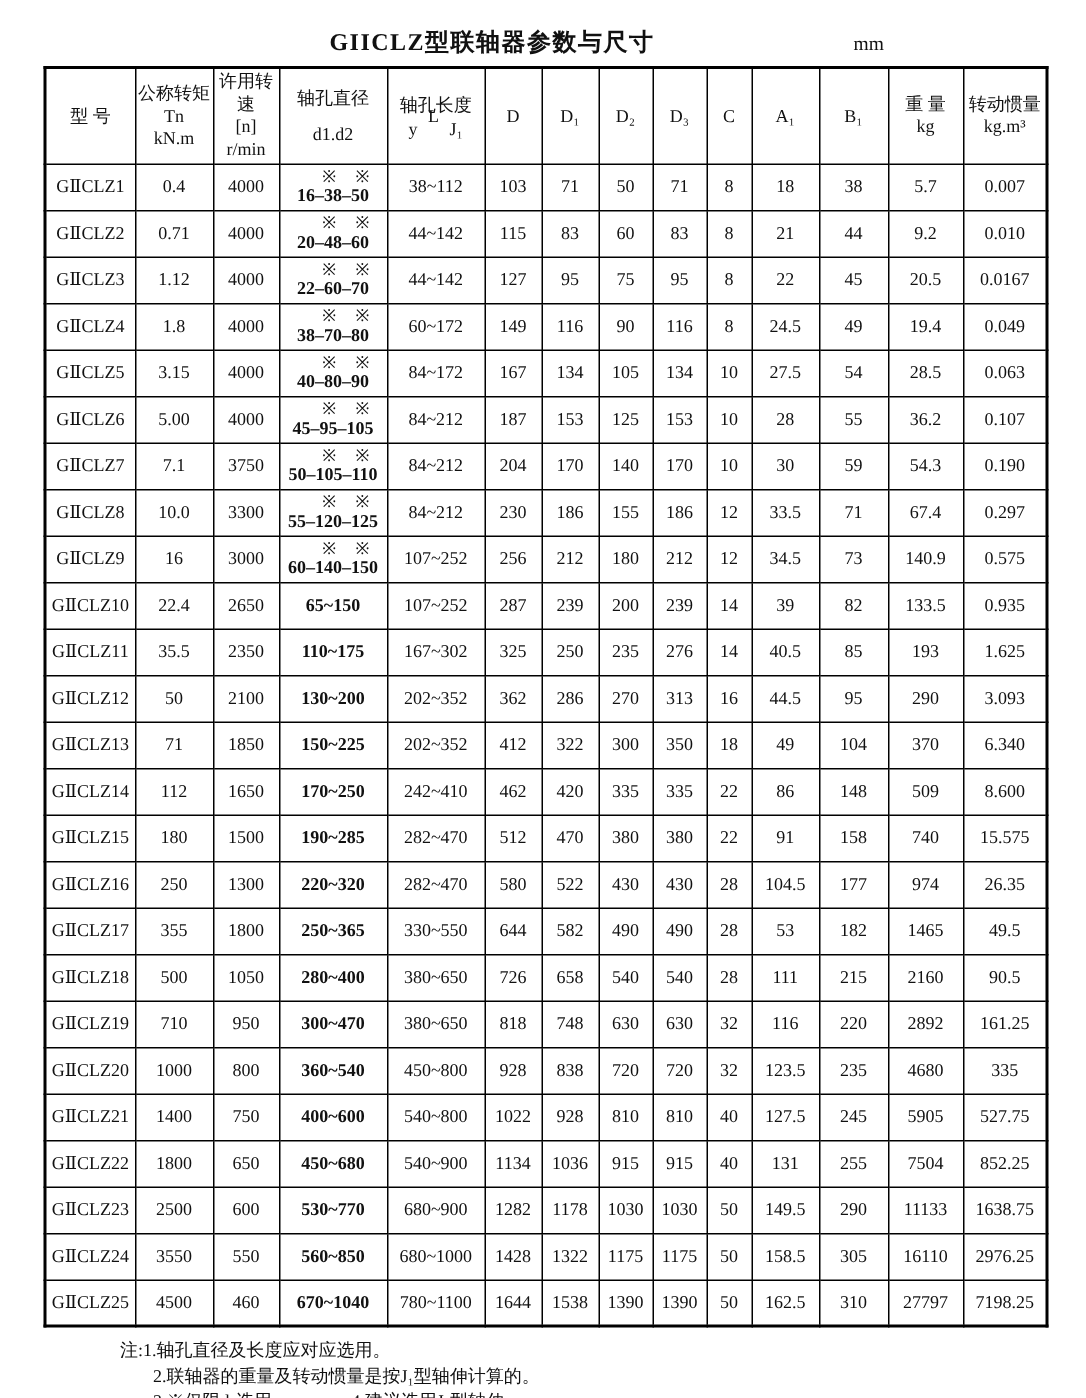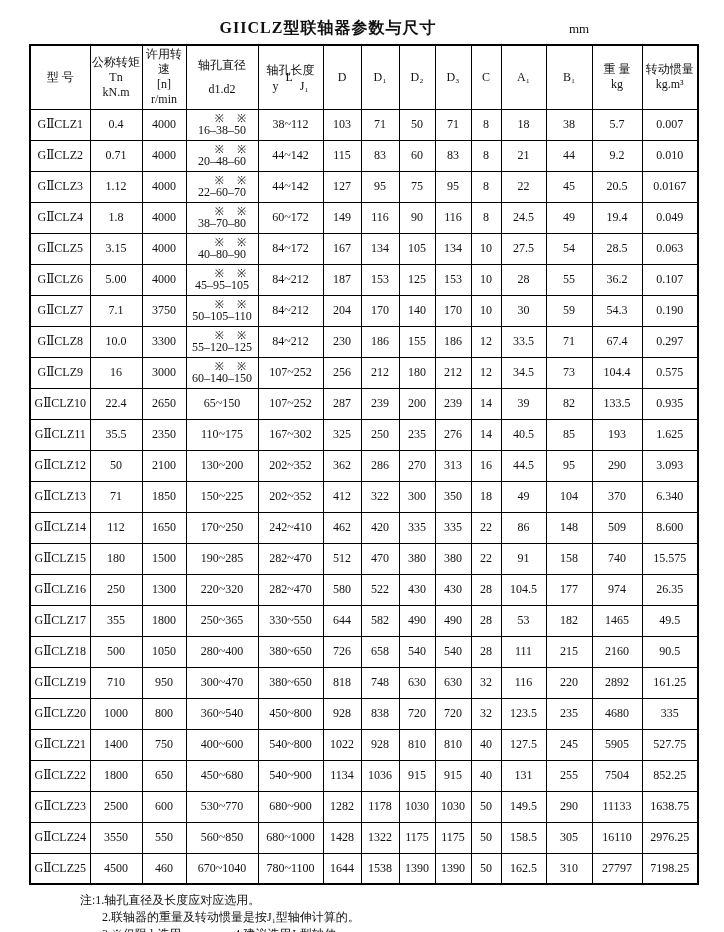--- a/index.html
+++ b/index.html
@@ -24,21 +24,21 @@
     padding:0;font-size:12px;font-weight:normal;overflow:hidden;
   }
   thead tr{height:64px;}
   tbody tr{height:31px;}
   .hl{display:block;line-height:15px;}
   .hl-gap{margin-bottom:9px;text-align:center;}
   .lrow{display:flex;align-items:flex-end;justify-content:center;gap:7px;margin-top:2px;line-height:12px;}
   .lrow .lsym{position:relative;top:-9px;}
   .marks{line-height:11px;font-size:11px;transform:translateX(9px);letter-spacing:1px;}
   .marks:empty{display:none;}
-  .dval{line-height:13px;}
+  .dval{line-height:13px;font-weight:bold;}
   .notes{margin-top:7px;font-size:12px;line-height:17px;margin-left:43px;}
   .note-line{margin-left:8px;}
   .note-line.indent{margin-left:30px;}
   .note4{display:inline-block;margin-left:38px;text-align:right;}
 </style>
 </head>
 <body>
 
 <div class="page">
 
@@ -270,21 +270,21 @@
         <div class="dval">60–140–150</div>
       </td>
       <td>107~252</td>
       <td>256</td>
       <td>212</td>
       <td>180</td>
       <td>212</td>
       <td>12</td>
       <td>34.5</td>
       <td>73</td>
-      <td>104.4</td>
+      <td>140.9</td>
       <td>0.575</td>
     </tr>
         <tr>
       <td>GⅡCLZ10</td>
       <td>22.4</td>
       <td>2650</td>
       <td>
 
         <div class="dval">65~150</div>
       </td>

